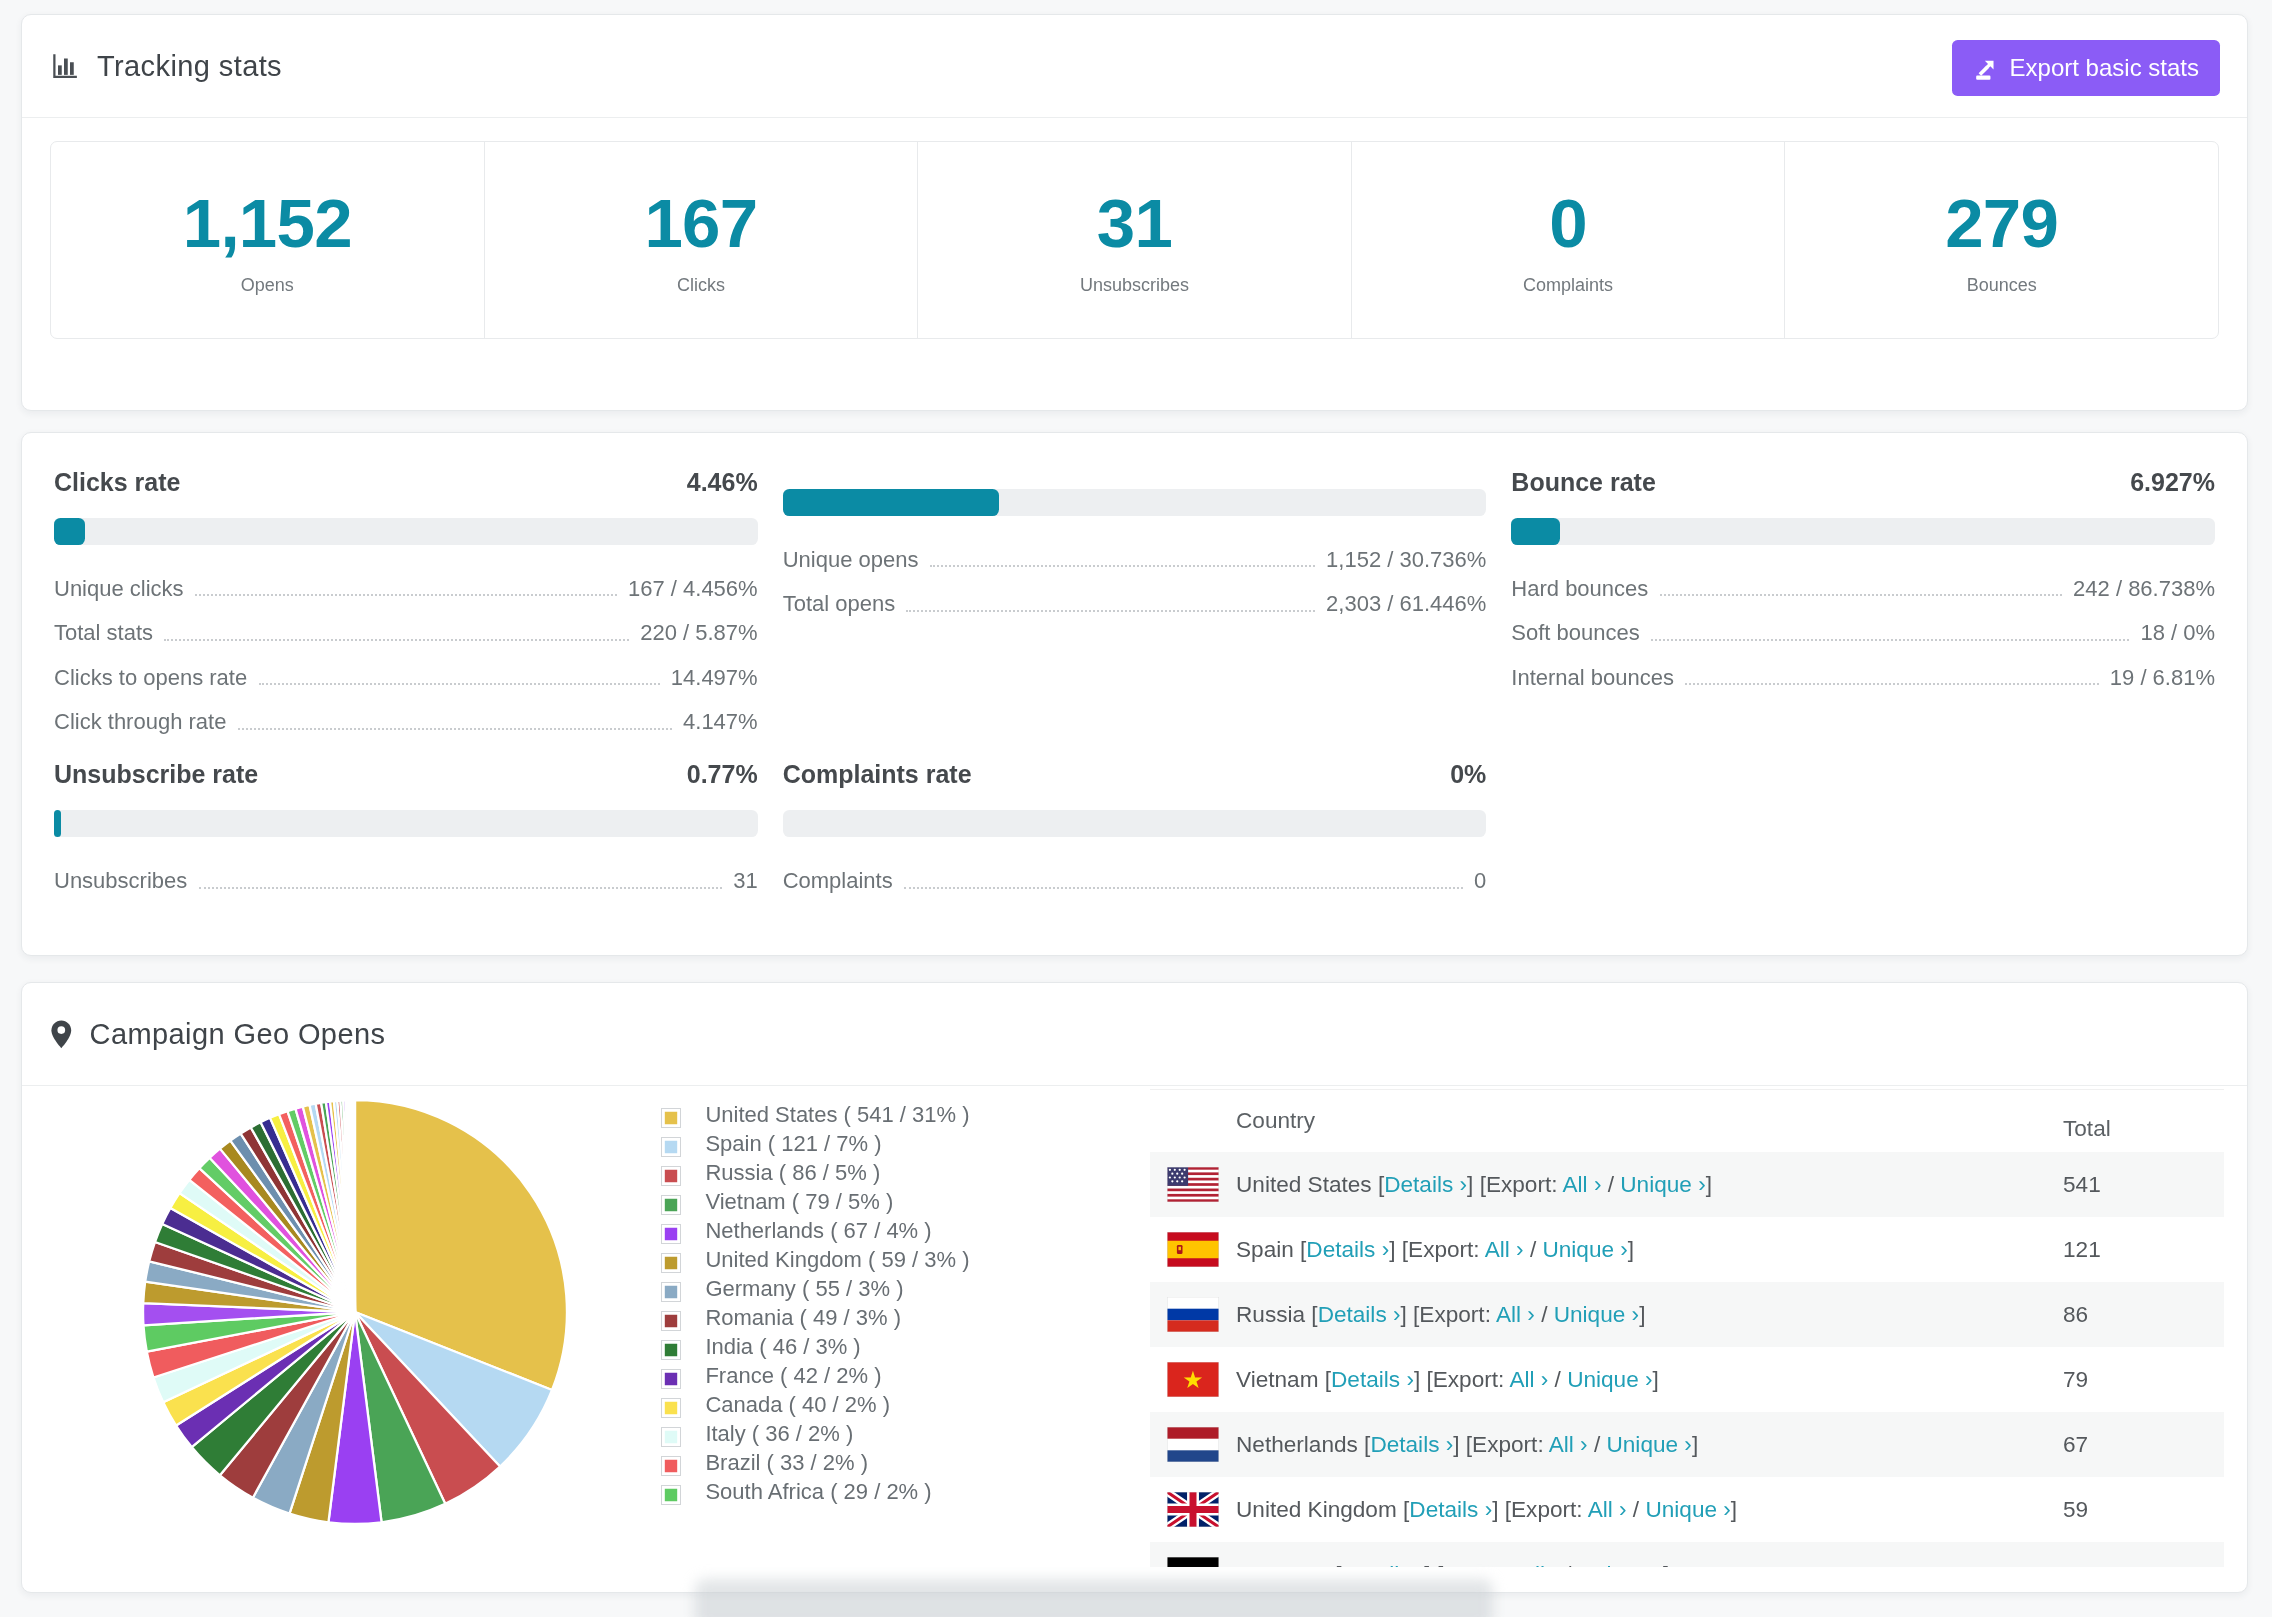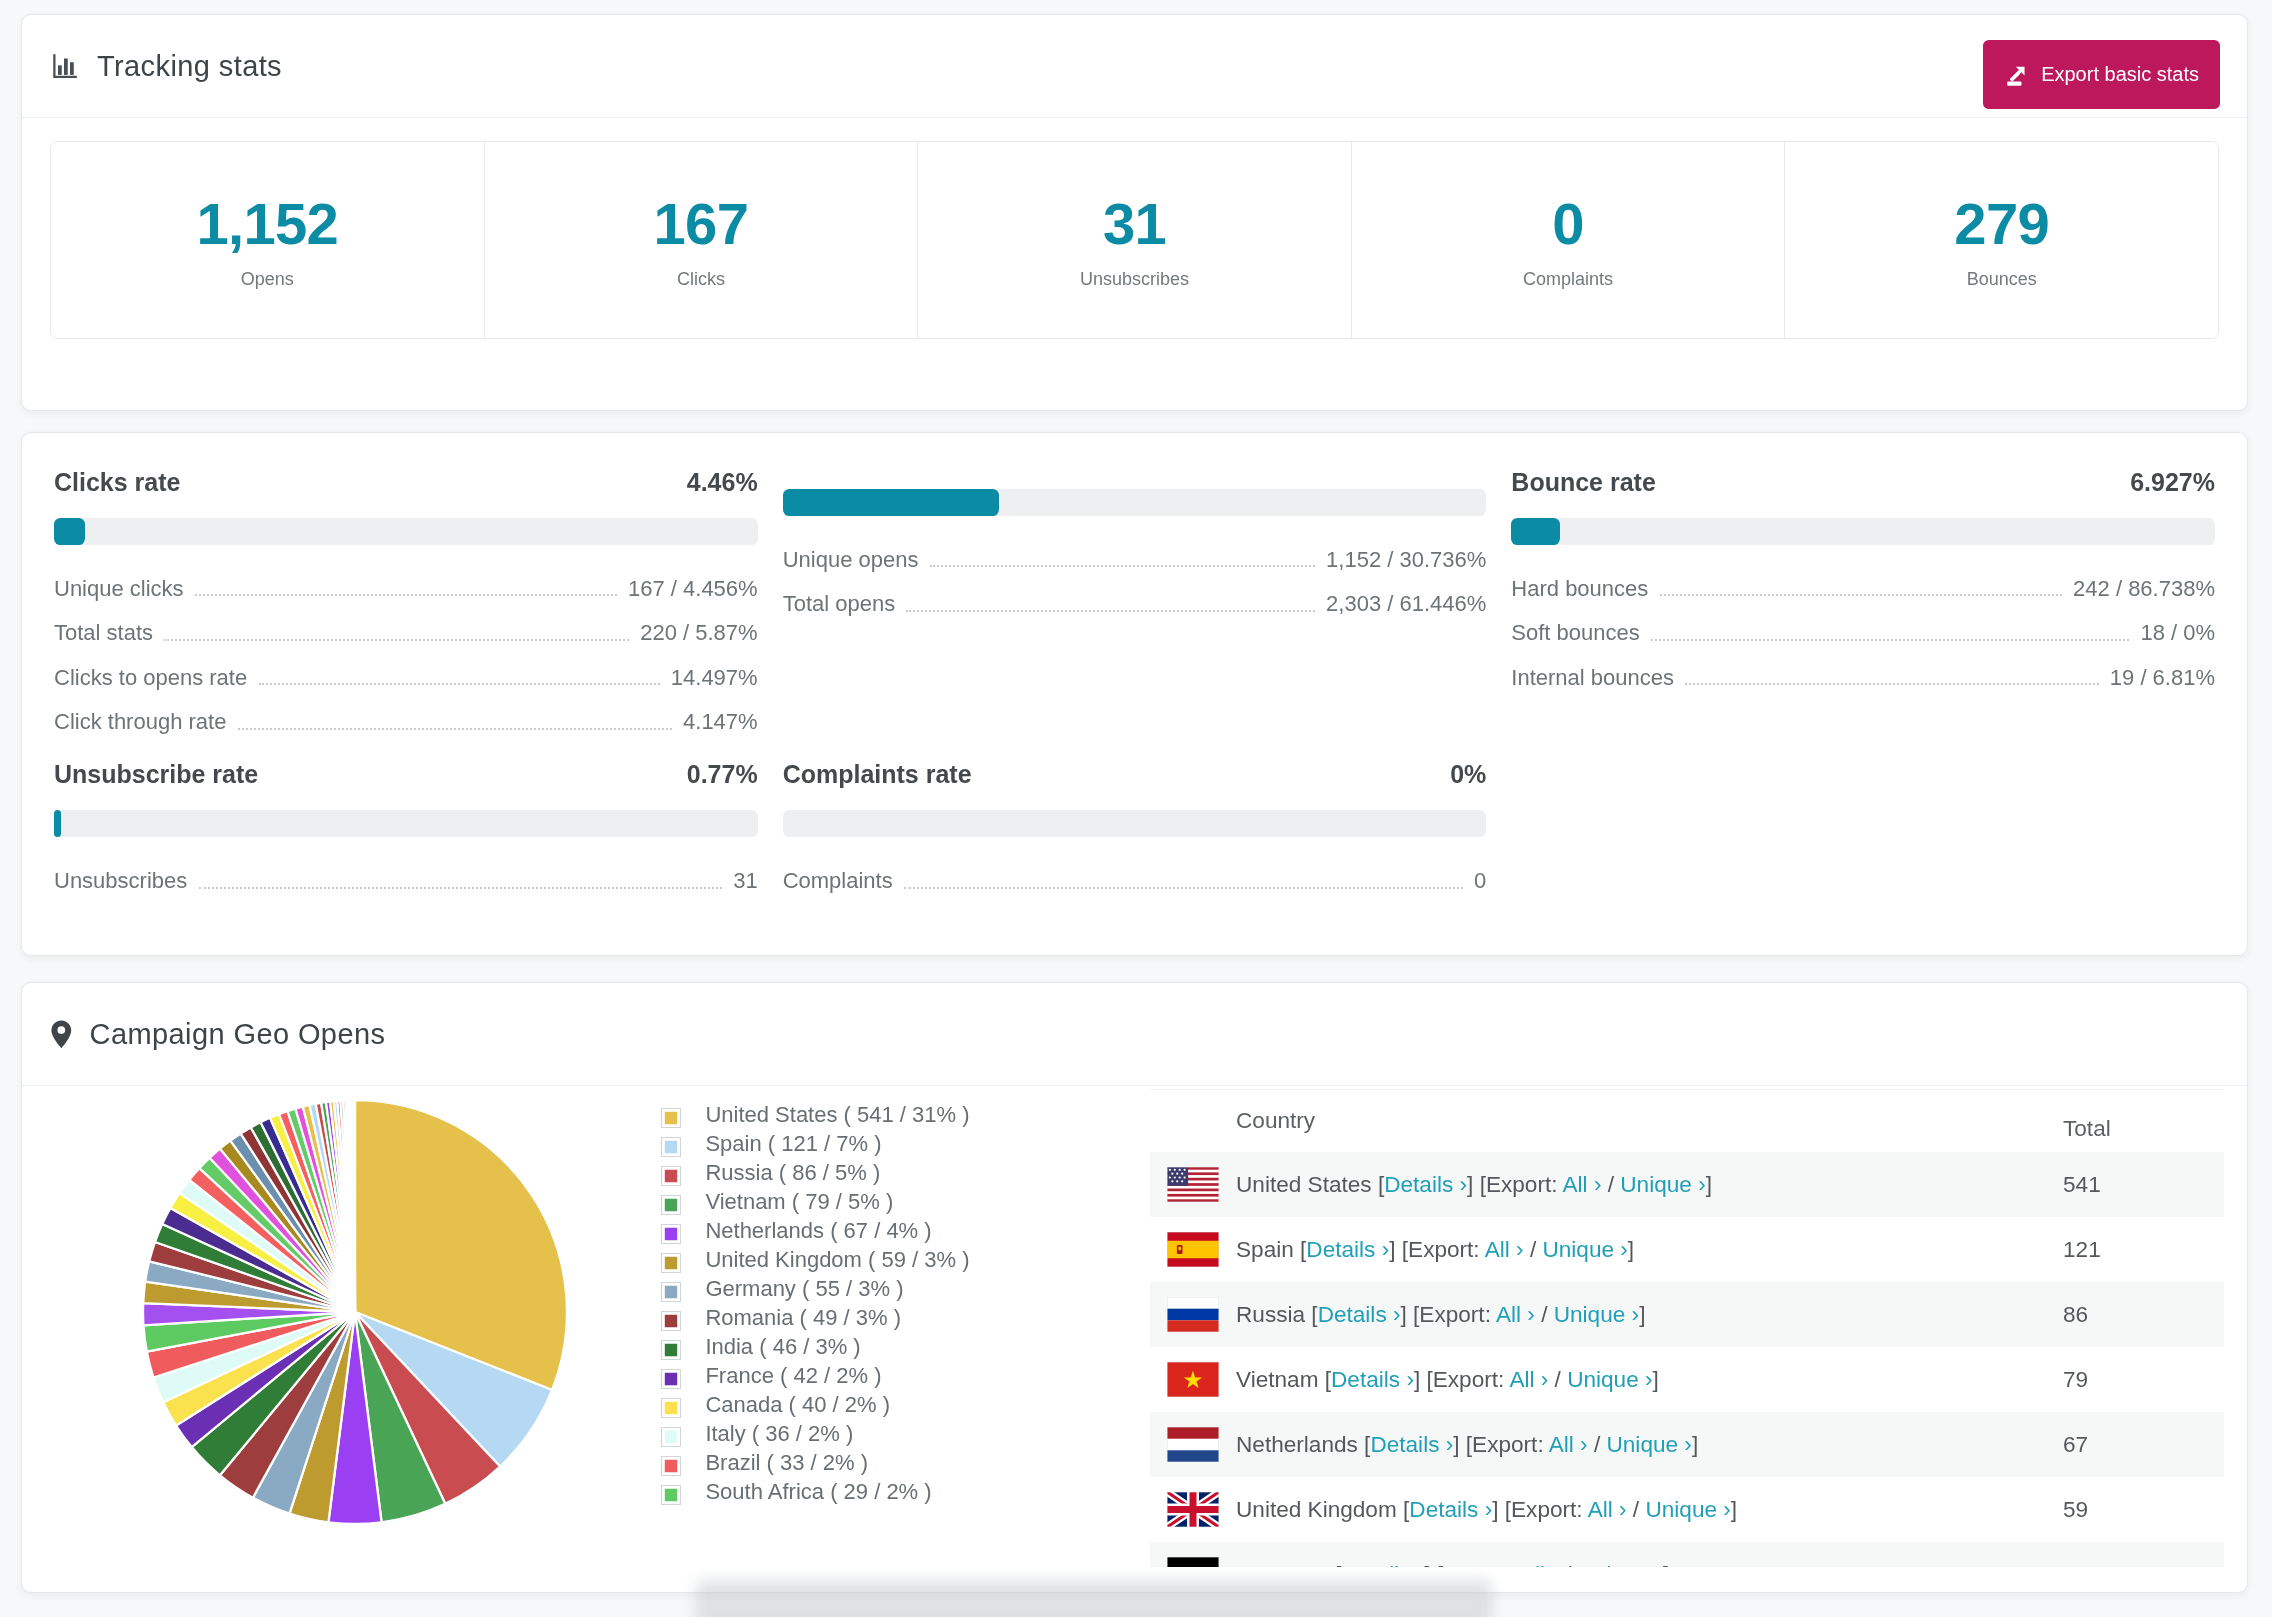--- a/index.html
+++ b/index.html
@@ -20,36 +20,36 @@
   #card-geo{top:982px;height:611px;overflow:hidden;}
 
   .card-header{
     position:relative;height:103px;border-bottom:1.4px solid #eceeef;
     display:flex;align-items:center;padding:0 28px;gap:17px;box-sizing:border-box;
   }
   .card-title{font-size:29px;color:#3f4449;letter-spacing:0.4px;}
   .hicon{display:flex;align-items:center;}
 
   .export-btn{
-    position:absolute;right:27px;top:25.4px;height:69px;
-    background:#be185d;color:#fff;border:none;border-radius:5.6px;
-    font-size:20px;display:flex;align-items:center;gap:11.3px;padding:0 21px;
+    position:absolute;right:27px;top:25.4px;height:56px;
+    background:#8b5cf6;color:#fff;border:none;border-radius:5.6px;
+    font-size:24px;display:flex;align-items:center;gap:11.3px;padding:0 21px;
     font-family:inherit;cursor:pointer;
   }
 
   .stats-row{
     position:absolute;left:28px;right:28px;top:126px;height:196px;
     border:1.4px solid #e8eaec;border-radius:7px;display:flex;background:#fff;
   }
   .stat-cell{
     flex:1;display:flex;flex-direction:column;align-items:center;justify-content:center;
     gap:11.3px;border-left:1.4px solid #e8eaec;
   }
   .stat-cell:first-child{border-left:none;}
-  .stat-value{font-size:58px;font-weight:700;color:#0b8ba4;letter-spacing:-0.7px;}
+  .stat-value{font-size:69px;font-weight:700;color:#0b8ba4;letter-spacing:-0.7px;}
   .stat-label{font-size:18px;color:#73797e;}
 
   .rates-grid{
     padding:35px 32px;display:grid;grid-template-columns:1fr 1fr 1fr;
     column-gap:47px;row-gap:47px;gap:25px;
   }
   .rate-head{display:flex;justify-content:space-between;align-items:baseline;
     font-size:25px;font-weight:700;color:#45494d;}
   .bar{margin-top:21px;height:27px;background:#edeff1;border-radius:6.4px;}
   .fill{height:100%;background:#0b8ba4;border-radius:6.4px;}

